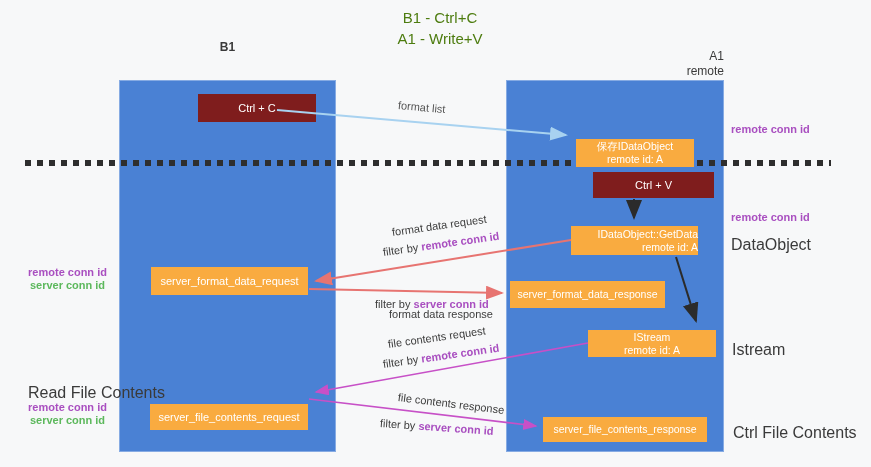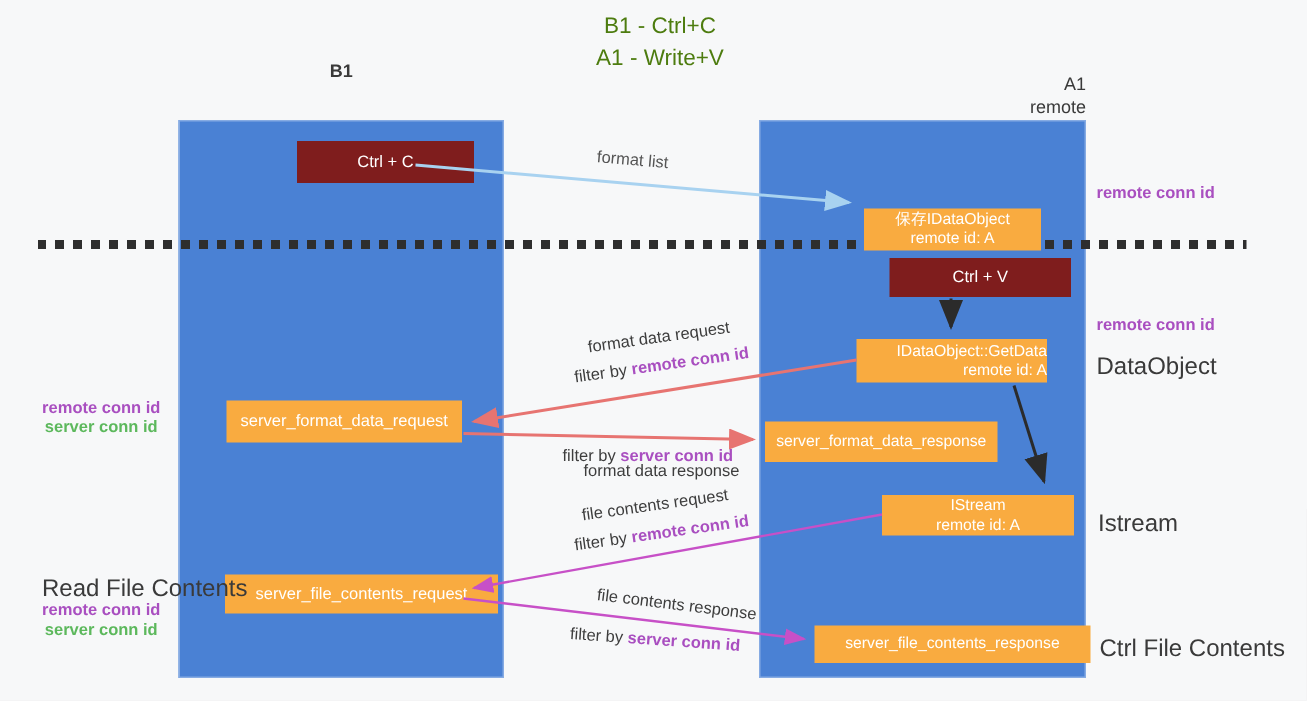--- a/index.html
+++ b/index.html
@@ -102,25 +102,25 @@
 
   <div class="box orange" style="left:510px; top:281px; width:155px; height:27px; font-size:10.5px;">
     <div>server_format_data_response</div>
   </div>
 
   <div class="box orange stack" style="left:588px; top:330px; width:128px; height:27px; font-size:10.5px;">
     <div>IStream</div>
     <div>remote id: A</div>
   </div>
 
-  <div class="box orange" style="left:150px; top:383px; width:182px; height:26px;">
+  <div class="box orange" style="left:150px; top:404px; width:158px; height:26px;">
     <div>server_file_contents_request</div>
   </div>
 
-  <div class="box orange" style="left:543px; top:417px; width:184px; height:25px; font-size:10.5px;">
+  <div class="box orange" style="left:543px; top:417px; width:164px; height:25px; font-size:10.5px;">
     <div>server_file_contents_response</div>
   </div>
 
   <div class="flabel" style="left:398px; top:99px; transform:rotate(5deg); color:#555;">format list</div>
 
   <div class="flabel" style="left:392px; top:226px; transform:rotate(-8deg);">format data request</div>
   <div class="flabel" style="left:383px; top:246px; transform:rotate(-8deg);">
     <span>filter by </span><span class="hl-purple">remote conn id</span>
   </div>
 

